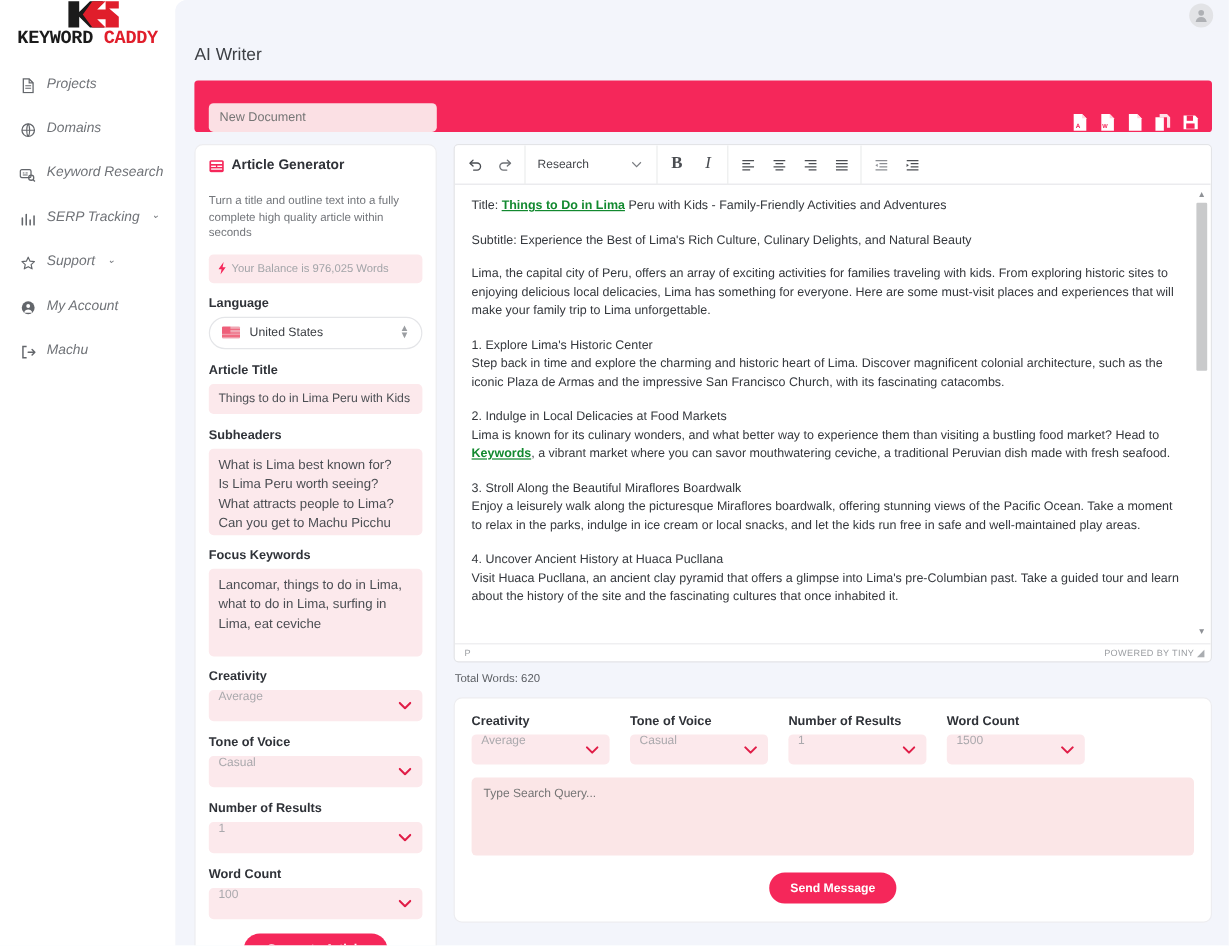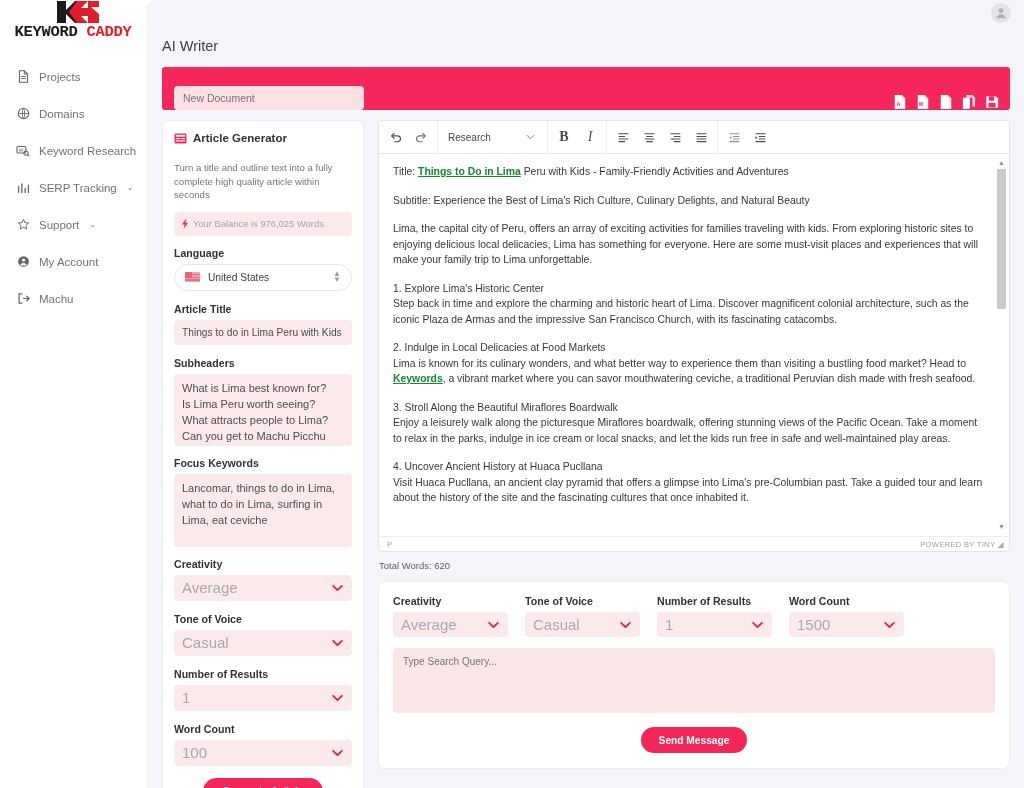--- a/index.html
+++ b/index.html
@@ -22,23 +22,23 @@
   .logo-mark { position:absolute; left:52px; top:-2px; width:46px; height:24px; }
   .logo-text {
     position:absolute; left:0; top:21px; width:140px; text-align:center;
     font-size: 15.5px; font-weight: bold; letter-spacing:-0.3px; color:#1b1b1b;
     white-space: nowrap;
     font-family: Liberation Mono, monospace;
   }
   .logo-text .red { color:#e01e2b; }
   .nav { margin-top: 18px; padding-left: 16px; }
   .nav-item {
-    display:flex; align-items:center; gap:9px;
+    display:flex; gap:9px;
     height: 25px; margin-bottom: 12px;
-    color:#6f7277; font-size:11.5px; cursor:pointer;
+    color:#6f7277; font-size:11.5px; cursor:pointer;font-style:italic;
   }
   .nav-item .ico { width:14px; height:14px; flex:0 0 14px; display:flex; align-items:center; justify-content:center; color:#63666b; }
   .nav-item .ico svg { display:block; }
   .caret { font-size: 8px; margin-left: 1px; color:#7b7e83; }
 
   
   .main {
     flex: 1 1 auto; height: 788px; position: relative;
     background: #f3f5fb;
     border-top-left-radius: 10px;
@@ -100,22 +100,22 @@
   .pink-area {
     width:100%; border:none; border-radius:4px; background:#fce9ec;
     padding:6px 8px; font-size:11px; color:#4b4e53; line-height:1.46;
     font-family:"Liberation Sans", sans-serif; outline:none; resize:none;
     margin-bottom:11px; overflow:hidden; display:block;
   }
   .sub-area { height:72px; }
   .kw-area { height:73px; }
   .pink-select {
     position:relative; width:100%; height:26px; border:none; border-radius:4px;
-    background:#fce9ec; display:flex; align-items:center; padding:0 8px;
-    font-size:15px; color:#aaa9ad; margin-bottom:12px; cursor:pointer;
+    background:#fce9ec; display:flex; align-items:flex-start; padding:0 8px;
+    font-size:10px; color:#aaa9ad; margin-bottom:12px; cursor:pointer;
   }
   .pink-select .chev { position:absolute; right:9px; top:50%; transform:translateY(-50%); }
   .gen-btn {
     display:block; margin: 2px auto 0 auto; background:#f5275a; color:#fff;
     border:none; border-radius:16px; height:27px; padding:0 19px;
     font-size:10.6px; font-weight:bold; cursor:pointer;
     font-family:"Liberation Sans", sans-serif;
   }
 
   

